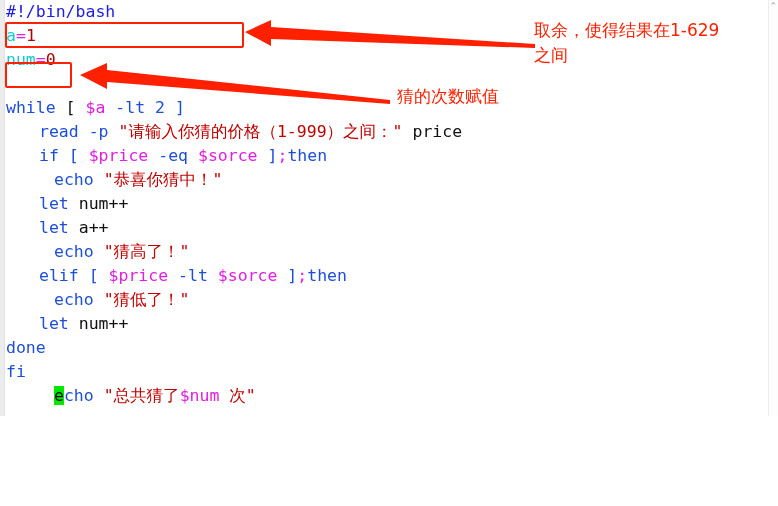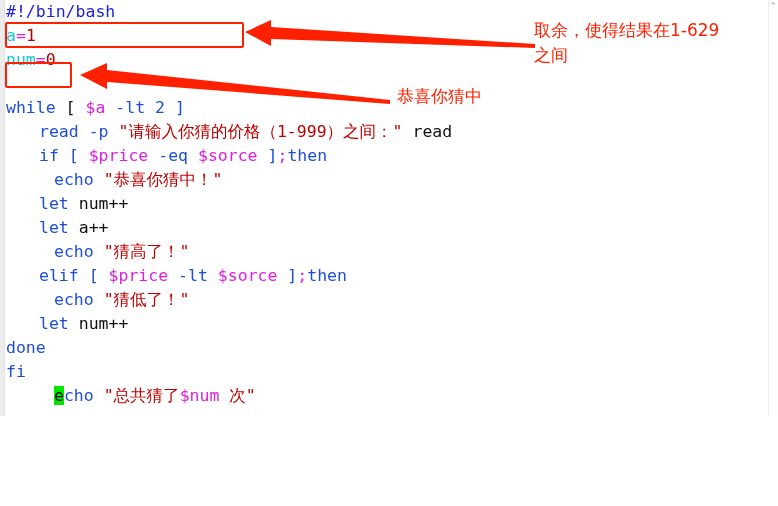--- a/index.html
+++ b/index.html
@@ -109,42 +109,42 @@
 <div id="screen">
 
   <div class="gutter"></div>
 
   <div class="code" id="code-area">
       <div class="line"><span class="c-comment">#!/bin/bash</span></div>
       <div class="line"><span class="c-var">a</span><span class="c-op">=</span><span class="c-num">1</span></div>
       <div class="line"><span class="c-var">num</span><span class="c-op">=</span><span class="c-num">0</span></div>
       <div class="line">&nbsp;</div>
       <div class="line"><span class="c-kw">while </span><span class="c-plain">[ </span><span class="c-op">$a</span><span class="c-kw"> -lt </span><span class="c-kw">2</span><span class="c-kw"> ]</span></div>
-      <div class="line ind1"><span class="c-kw">read -p </span><span class="c-str">"请输入你猜的价格（1-999）之间："</span><span class="c-plain"> read</span></div>
+      <div class="line ind1"><span class="c-kw">read -p </span><span class="c-str">"请输入你猜的价格（1-999）之间："</span><span class="c-plain"> price</span></div>
       <div class="line ind1"><span class="c-kw">if [ </span><span class="c-op">$price</span><span class="c-kw"> -eq </span><span class="c-op">$sorce</span><span class="c-kw"> ]</span><span class="c-op">;</span><span class="c-kw">then</span></div>
       <div class="line ind2"><span class="c-kw">echo </span><span class="c-str">"恭喜你猜中！"</span></div>
       <div class="line ind1"><span class="c-kw">let </span><span class="c-plain">num++</span></div>
       <div class="line ind1"><span class="c-kw">let </span><span class="c-plain">a++</span></div>
       <div class="line ind2"><span class="c-kw">echo </span><span class="c-str">"猜高了！"</span></div>
       <div class="line ind1"><span class="c-kw">elif [ </span><span class="c-op">$price</span><span class="c-kw"> -lt </span><span class="c-op">$sorce</span><span class="c-kw"> ]</span><span class="c-op">;</span><span class="c-kw">then</span></div>
       <div class="line ind2"><span class="c-kw">echo </span><span class="c-str">"猜低了！"</span></div>
       <div class="line ind1"><span class="c-kw">let </span><span class="c-plain">num++</span></div>
       <div class="line"><span class="c-kw">done</span></div>
       <div class="line"><span class="c-kw">fi</span></div>
       <div class="line ind2"><span class="cursor">e</span><span class="c-kw">cho </span><span class="c-str">"总共猜了</span><span class="c-op">$num</span><span class="c-str"> 次"</span></div>
       <div class="line"><span class="c-tilde">~</span></div>
       <div class="line"></div>
     </div>
 
   <div id="annotation-layer">
       <div class="hl-box" style="left: 5px; top: 22px; width: 235px; height: 22px; border-color: rgb(255, 32, 0);"></div>
       <div class="hl-box" style="left: 5px; top: 62px; width: 63px; height: 22px; border-color: rgb(255, 32, 0);"></div>
       <div class="note" style="left: 534px; top: 18px; color: rgb(255, 32, 0);">取余，使得结果在1-629
 之间</div>
-      <div class="note" style="left: 397px; top: 84px; color: rgb(255, 32, 0);">恭喜你猜中</div>
+      <div class="note" style="left: 397px; top: 84px; color: rgb(255, 32, 0);">猜的次数赋值</div>
       <div class="arrow" style="left: 245px; top: 18px;"><svg width="295" height="40" viewBox="0 0 295 40">
           <polygon points="0,14 26,2 26,9 290,26 290,30 26,21 26,28" fill="#ff2000"></polygon>
         </svg></div>
       <div class="arrow" style="left: 80px; top: 62px;"><svg width="315" height="48" viewBox="0 0 315 48">
           <polygon points="0,13 27,1 27,8 310,38 310,42 27,20 27,27" fill="#ff2000"></polygon>
         </svg></div>
     </div>
 
   <div class="scrollbar">
     <div class="scroll-arrow">⌃</div>

